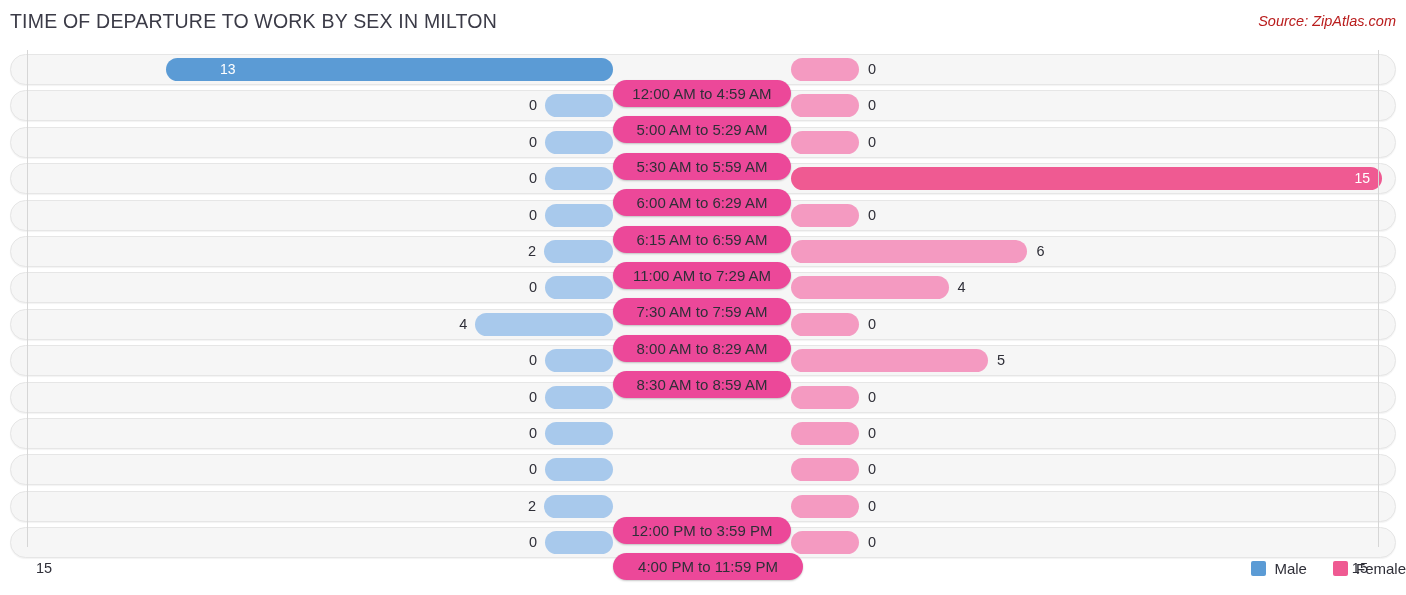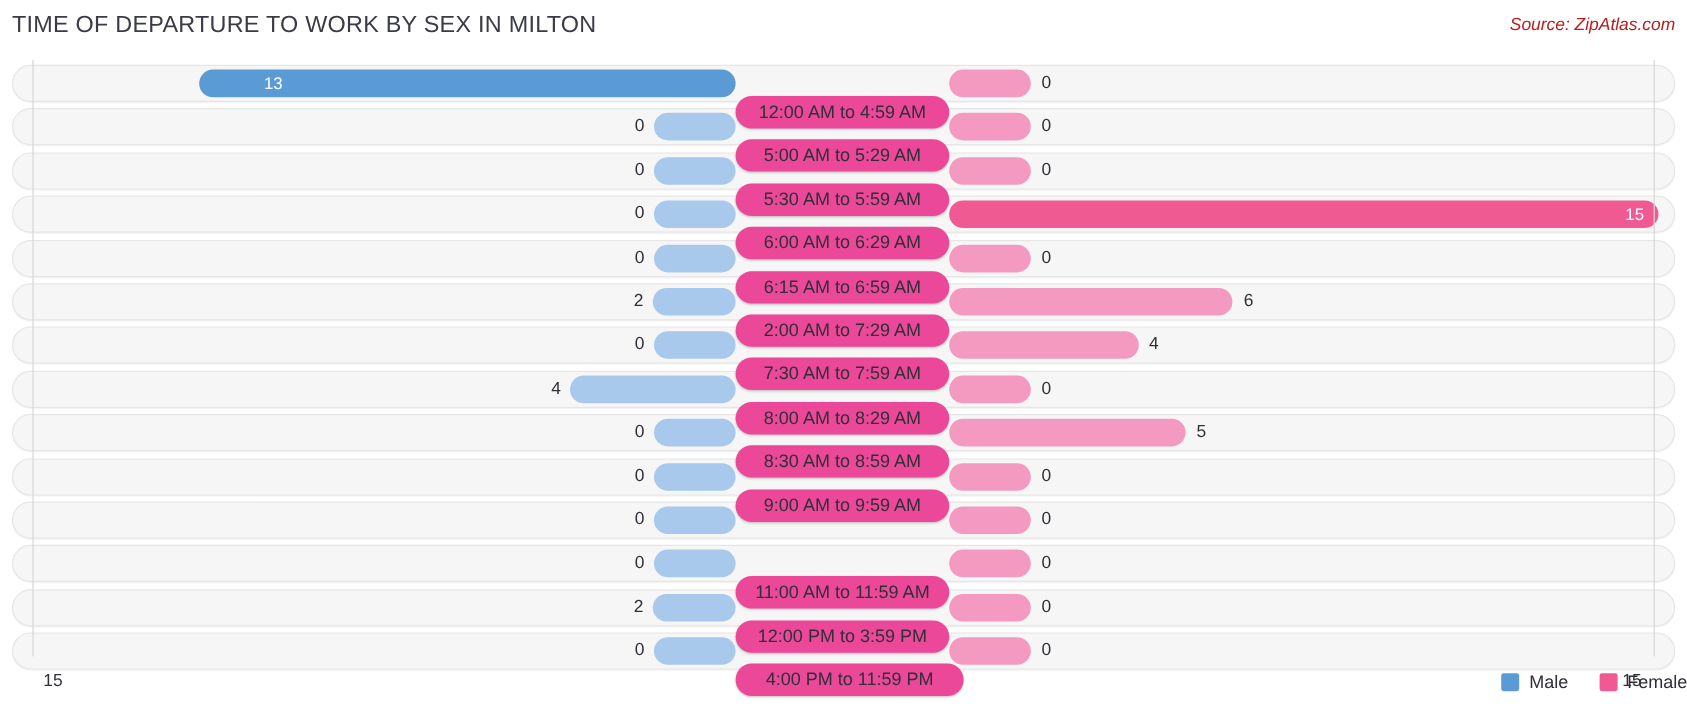--- a/index.html
+++ b/index.html
@@ -213,21 +213,21 @@
         <div class="bar bar-female" style="left: 781px; width: 68px;"></div>
         <div class="value-label value-female" style="left: 858px; width: 58px;">0</div>
         <div class="category-pill" style="left: 603px; width: 178px;">6:15 AM to 6:59 AM</div>
       </div>
       <div class="row" style="top: 186px;">
         <div class="row-track"></div>
         <div class="bar bar-male" style="left: 534.2px; width: 68.8px;"></div>
         <div class="value-label value-male" style="left: 468.2px; width: 58px;">2</div>
         <div class="bar bar-female" style="left: 781px; width: 236.4px;"></div>
         <div class="value-label value-female" style="left: 1026.4px; width: 58px;">6</div>
-        <div class="category-pill" style="left: 603px; width: 178px;">2:00 AM to 7:29 AM</div>
+        <div class="category-pill" style="left: 603px; width: 178px;">11:00 AM to 7:29 AM</div>
       </div>
       <div class="row" style="top: 222.4px;">
         <div class="row-track"></div>
         <div class="bar bar-male" style="left: 535px; width: 68px;"></div>
         <div class="value-label value-male" style="left: 469px; width: 58px;">0</div>
         <div class="bar bar-female" style="left: 781px; width: 157.6px;"></div>
         <div class="value-label value-female" style="left: 947.6px; width: 58px;">4</div>
         <div class="category-pill" style="left: 603px; width: 178px;">7:30 AM to 7:59 AM</div>
       </div>
       <div class="row" style="top: 258.8px;">
@@ -245,36 +245,34 @@
         <div class="bar bar-female" style="left: 781px; width: 197px;"></div>
         <div class="value-label value-female" style="left: 987px; width: 58px;">5</div>
         <div class="category-pill" style="left: 603px; width: 178px;">8:30 AM to 8:59 AM</div>
       </div>
       <div class="row" style="top: 331.6px;">
         <div class="row-track"></div>
         <div class="bar bar-male" style="left: 535px; width: 68px;"></div>
         <div class="value-label value-male" style="left: 469px; width: 58px;">0</div>
         <div class="bar bar-female" style="left: 781px; width: 68px;"></div>
         <div class="value-label value-female" style="left: 858px; width: 58px;">0</div>
-        <div class="category-pill" style="left: 603px; width: 178px;">9:00 AM to 9:59 AM</div>
       </div>
       <div class="row" style="top: 368px;">
         <div class="row-track"></div>
         <div class="bar bar-male" style="left: 535px; width: 68px;"></div>
         <div class="value-label value-male" style="left: 469px; width: 58px;">0</div>
         <div class="bar bar-female" style="left: 781px; width: 68px;"></div>
         <div class="value-label value-female" style="left: 858px; width: 58px;">0</div>
       </div>
       <div class="row" style="top: 404.4px;">
         <div class="row-track"></div>
         <div class="bar bar-male" style="left: 535px; width: 68px;"></div>
         <div class="value-label value-male" style="left: 469px; width: 58px;">0</div>
         <div class="bar bar-female" style="left: 781px; width: 68px;"></div>
         <div class="value-label value-female" style="left: 858px; width: 58px;">0</div>
-        <div class="category-pill" style="left: 603px; width: 178px;">11:00 AM to 11:59 AM</div>
       </div>
       <div class="row" style="top: 440.8px;">
         <div class="row-track"></div>
         <div class="bar bar-male" style="left: 534.2px; width: 68.8px;"></div>
         <div class="value-label value-male" style="left: 468.2px; width: 58px;">2</div>
         <div class="bar bar-female" style="left: 781px; width: 68px;"></div>
         <div class="value-label value-female" style="left: 858px; width: 58px;">0</div>
         <div class="category-pill" style="left: 603px; width: 178px;">12:00 PM to 3:59 PM</div>
       </div>
       <div class="row" style="top: 477.2px;">

